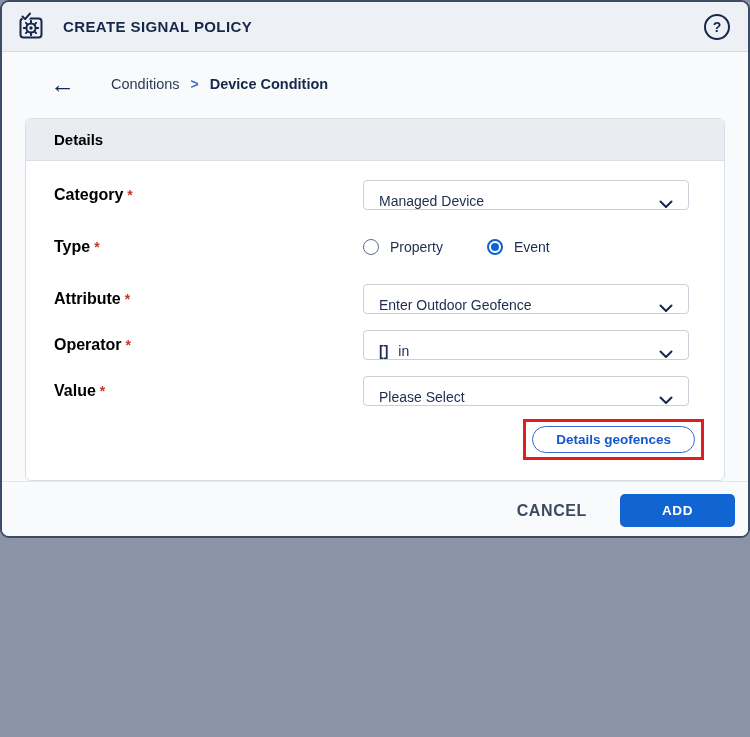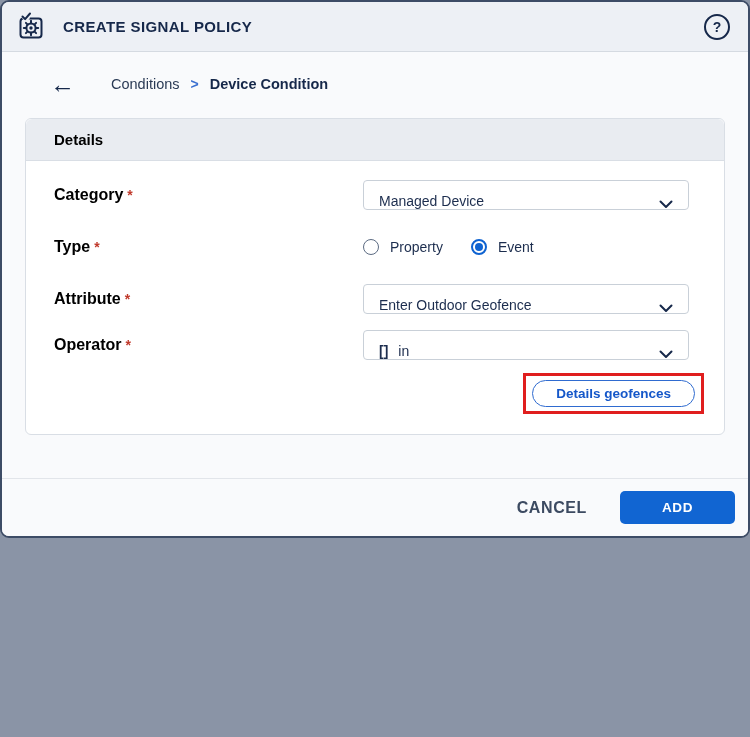--- a/index.html
+++ b/index.html
@@ -122,21 +122,21 @@
     display: flex;
     align-items: flex-end;
     justify-content: space-between;
     padding: 0 15px;
     cursor: pointer;
   }
   .select-value { font-size: 14px; color: #1c2d4e; }
   .select-prefix { font-size: 14px; font-weight: 700; color: #1c2d4e; margin-right: 10px; }
   .chevron { display: flex; align-items: center; }
   
-  .radio-group { display: flex; gap: 28px; }
+  .radio-group { display: flex; gap: 44px; }
   .radio-option { display: flex; align-items: center; cursor: pointer; }
   .radio-circle {
     width: 16px; height: 16px;
     border-radius: 50%;
     border: 1.5px solid #5c6b82;
     background: #fff;
     flex: 0 0 auto;
   }
   .radio-circle.selected {
     border: 2px solid #0f63d1;
@@ -319,20 +319,35 @@
             </span>
             <span class="chevron">
               <svg width="14" height="9" viewBox="0 0 14 9">
                   <path d="M1.5 1.5l5.5 5.5 5.5-5.5" fill="none" stroke="#16284a" stroke-width="2" stroke-linecap="round" stroke-linejoin="round"></path>
                 </svg>
             </span>
           </div>
         </div>
       </div>
 
+      <div class="row">
+        <div class="label-cell">
+          <span class="label">Value</span><span class="req">*</span>
+        </div>
+        <div class="control-cell">
+          <div class="select">
+            <span class="select-value">Please Select</span>
+            <span class="chevron">
+              <svg width="14" height="9" viewBox="0 0 14 9">
+                  <path d="M1.5 1.5l5.5 5.5 5.5-5.5" fill="none" stroke="#16284a" stroke-width="2" stroke-linecap="round" stroke-linejoin="round"></path>
+                </svg>
+            </span>
+          </div>
+        </div>
+      </div>
 
       <div class="manage-row">
         <span class="highlight-box">
           <button class="manage-btn">Details geofences</button>
         </span>
       </div>
 
     </div>
   </div>
 

